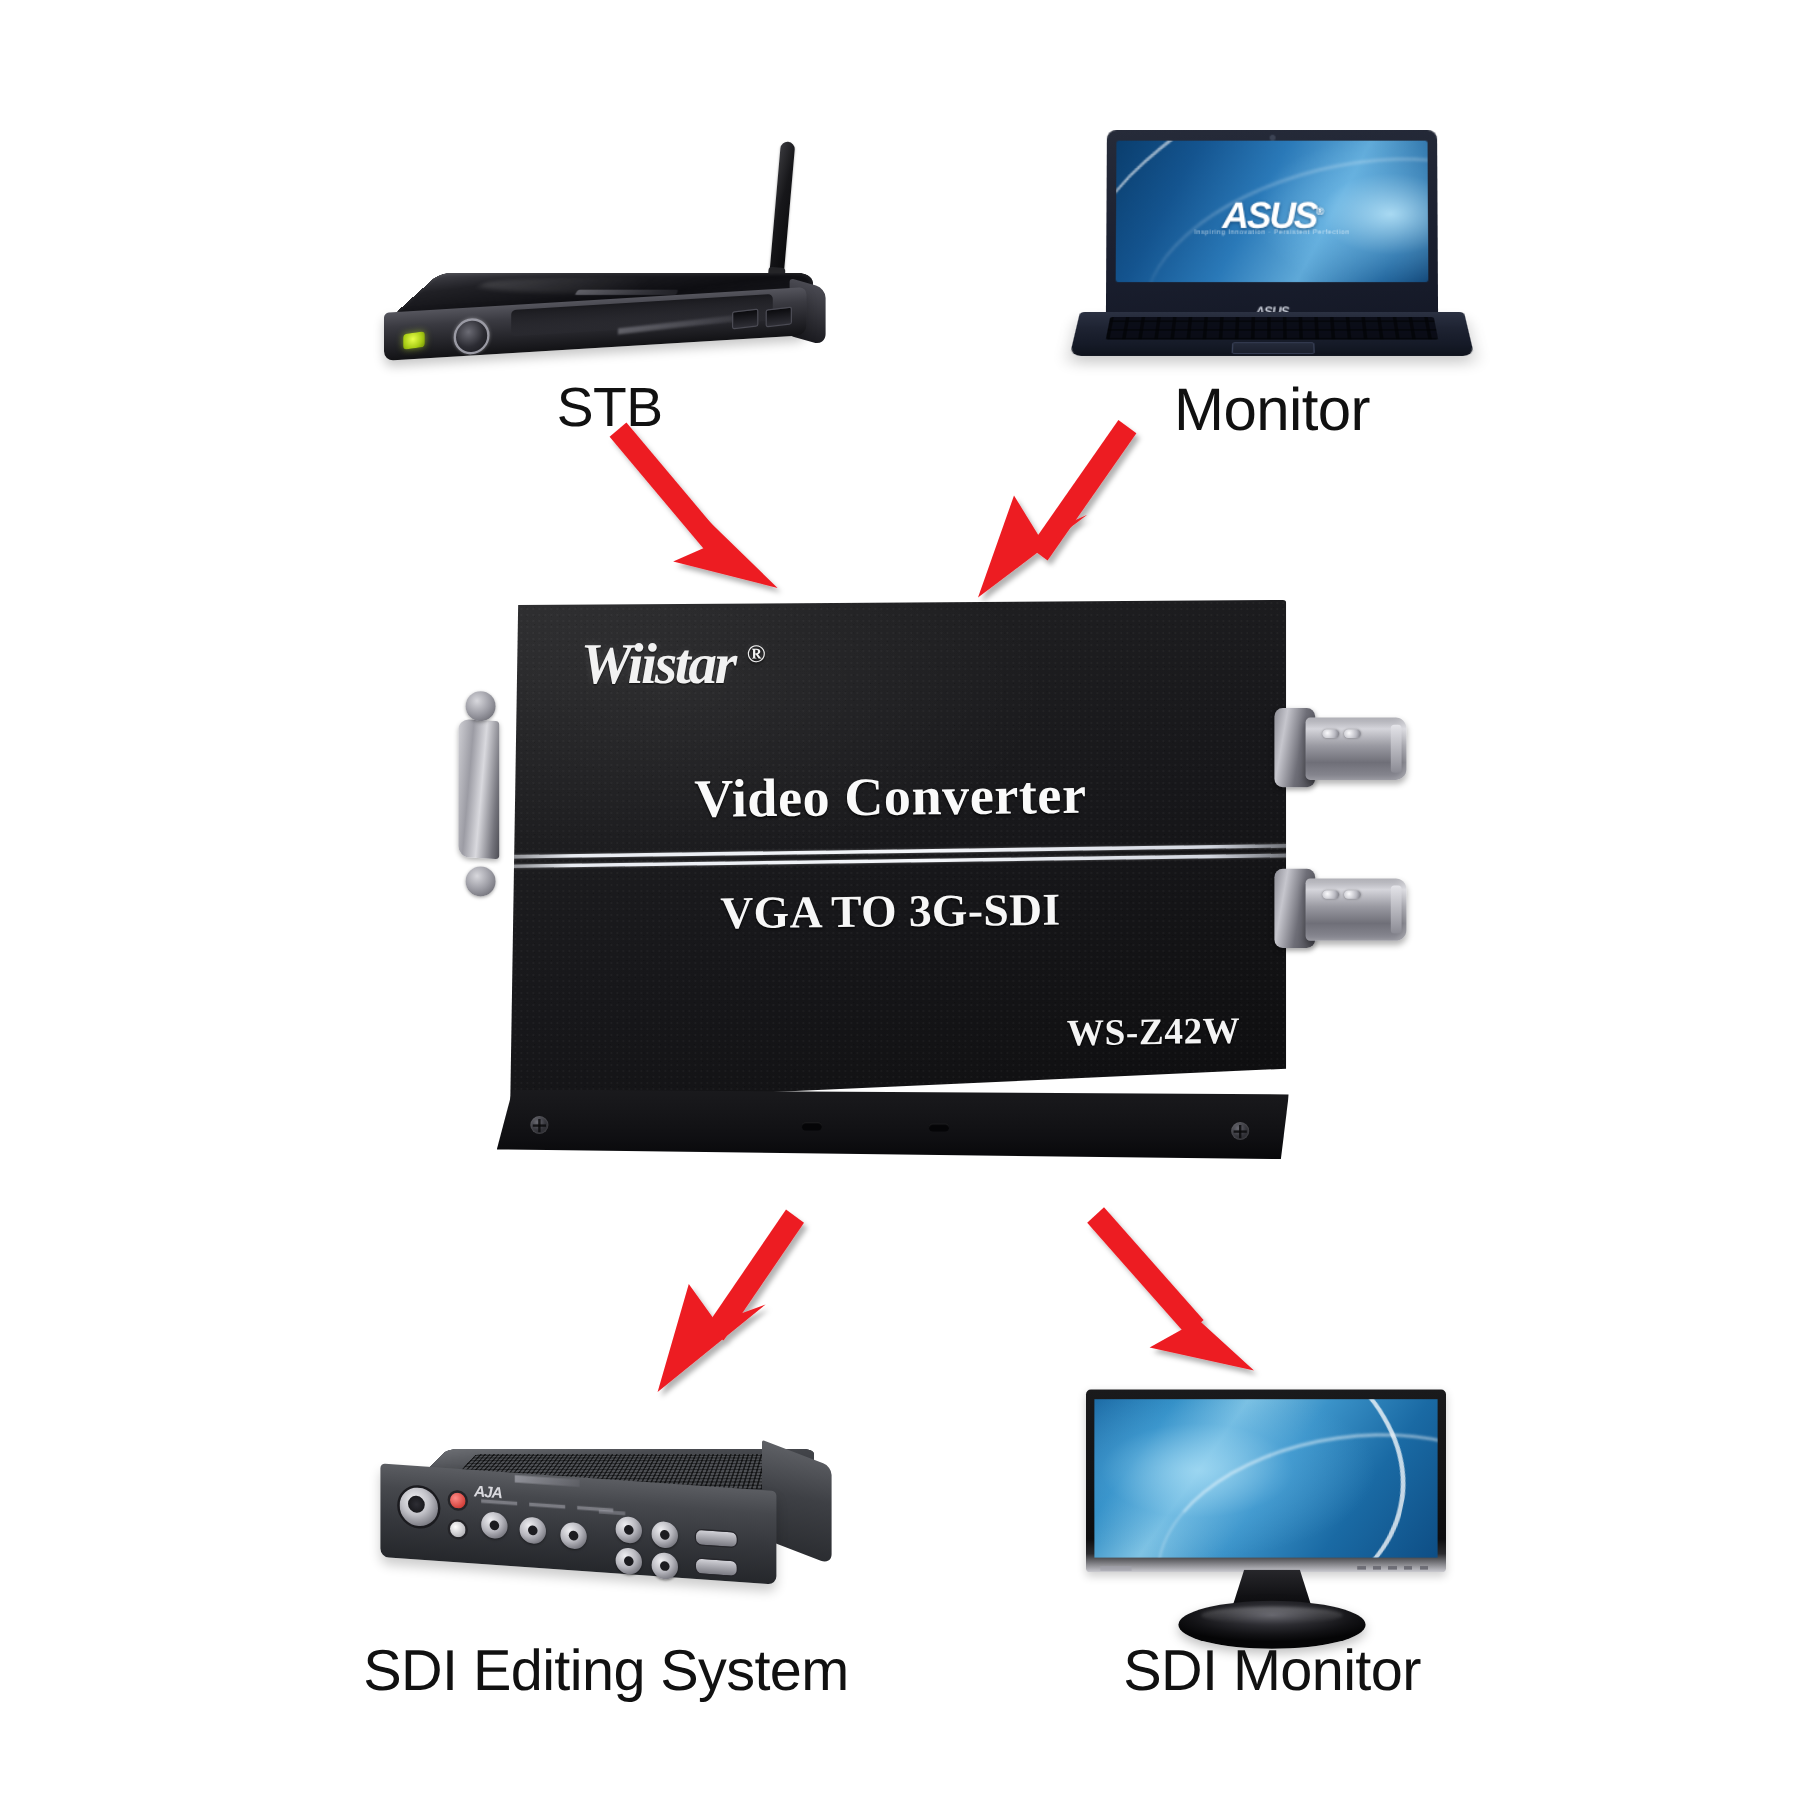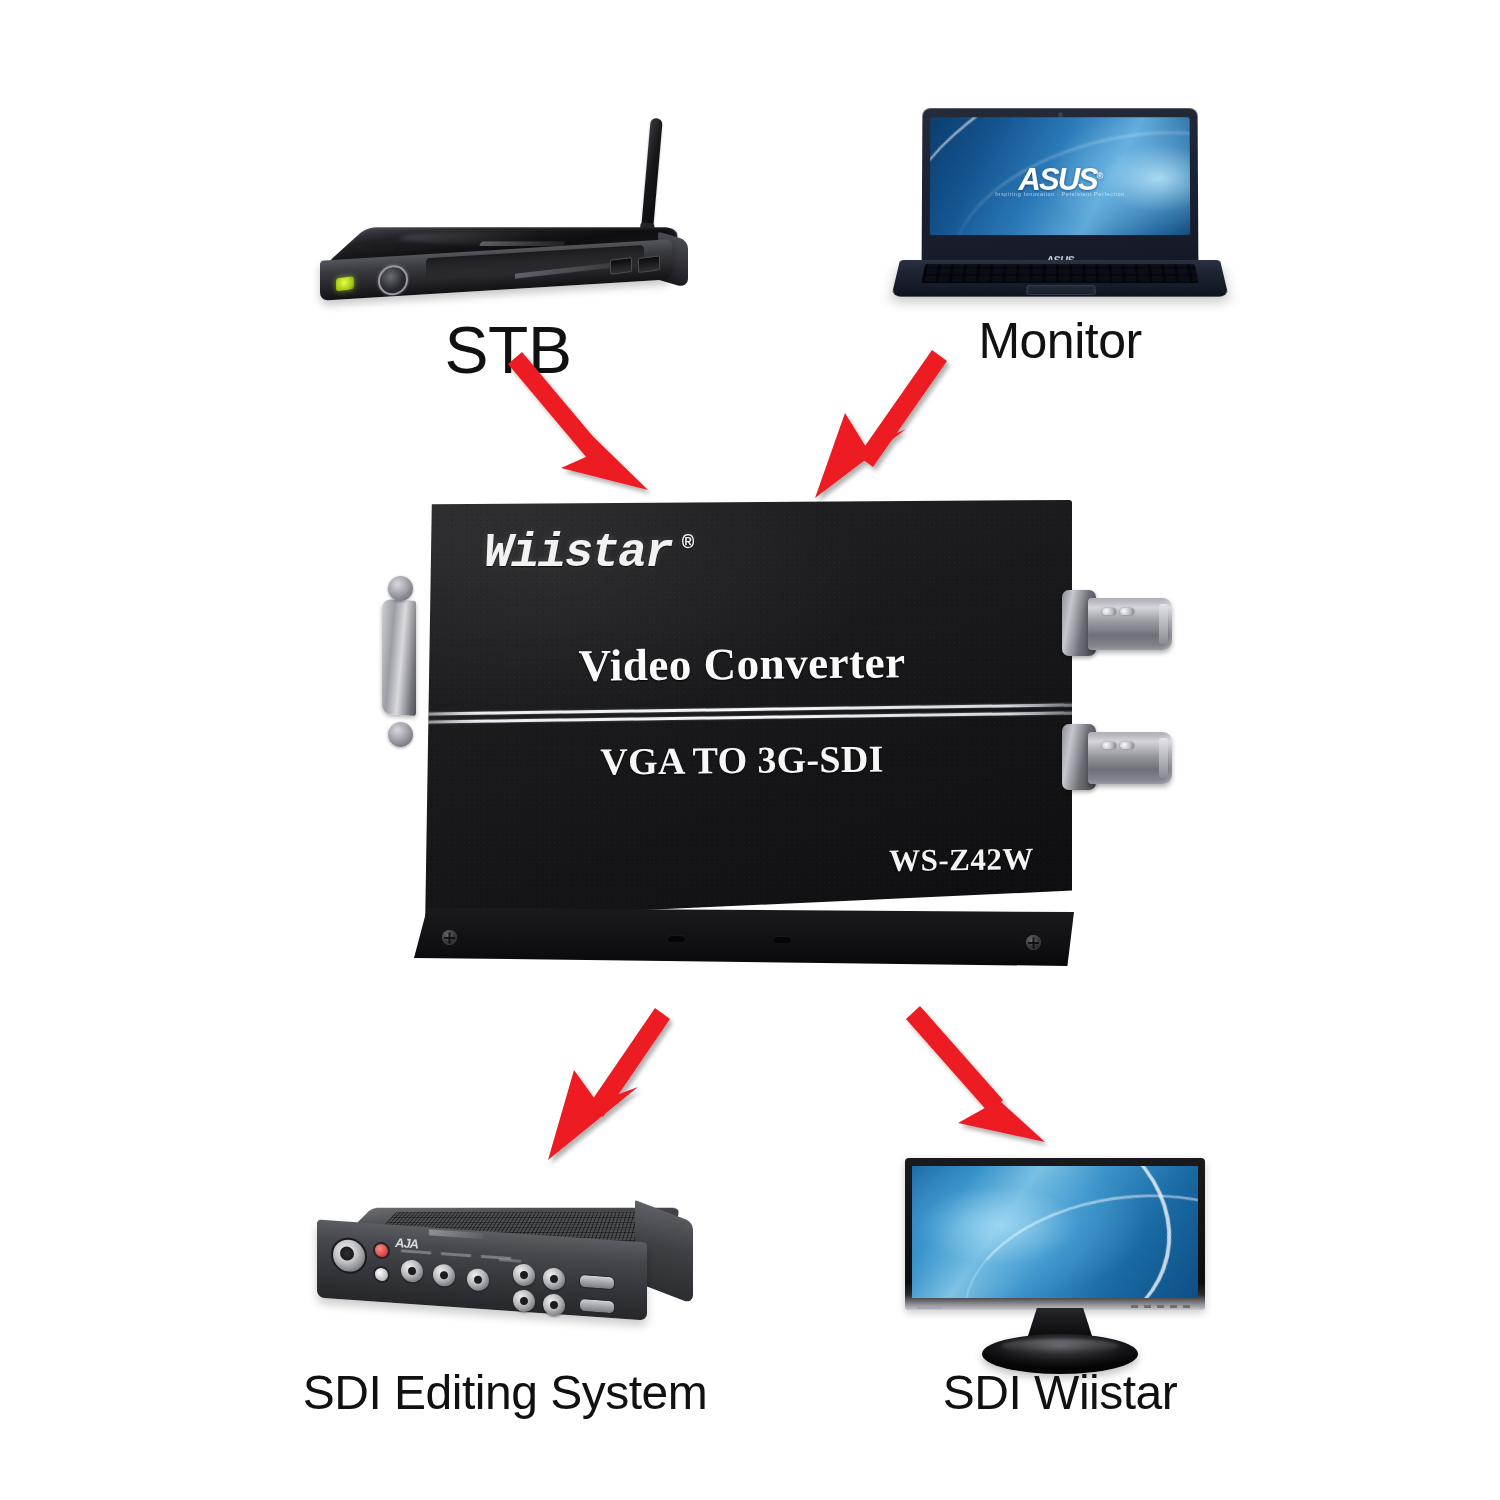--- a/index.html
+++ b/index.html
@@ -305,21 +305,21 @@
       radial-gradient(rgba(0,0,0,.22) .6px, rgba(0,0,0,0) .7px);
     background-size: 5px 5px, 7px 7px;
     background-position: 0 0, 2px 3px;
     opacity: .85;
     pointer-events: none;
   }
   .vc-logo {
     position: absolute;
     left: 72px; top: 26px;
     color: #f2f2f2;
-    font-family: Liberation Mono, monospace;
+    font-family: Liberation Serif, serif;
     font-weight: 700;
     font-style: italic;
     font-size: 48px;
     letter-spacing: -2px;
     text-shadow: 0 1px 2px rgba(0,0,0,.85), 0 0 6px rgba(255,255,255,.16);
   }
   .vc-logo .reg {
     font-size: 21px;
     font-style: normal;
     vertical-align: super;
@@ -702,21 +702,21 @@
       <div class="stb-front">
         <div class="stb-front-gloss"></div>
         <div class="stb-led"></div>
         <div class="stb-power"></div>
         <div class="stb-textrow"></div>
         <div class="stb-usb u1"></div>
         <div class="stb-usb u2"></div>
       </div>
     </div>
   </div>
-  <div class="device-label" style="left:318px; top:312px; width:380px; font-size:66px;">STB</div>
+  <div class="device-label" style="left:318px; top:312px; width:380px; font-size:46px;">STB</div>
 
   <div id="notebook-device">
     <div class="nb-lid">
       <div class="nb-cam"></div>
       <div class="nb-screen">
         <div class="nb-wave"></div>
         <div class="nb-wave2"></div>
         <div class="nb-logo">
           <span>ASUS</span><sup>®</sup>
         </div>
@@ -844,15 +844,15 @@
       <div class="mon-screen">
         <div class="mon-sweep"></div>
         <div class="mon-sweep2"></div>
       </div>
       <div class="mon-brand"></div>
       <div class="mon-btns"></div>
     </div>
     <div class="mon-neck"></div>
     <div class="mon-base"></div>
   </div>
-  <div class="device-label" style="left:880px; top:1365px; width:360px; font-size:48px;">SDI Wiistar</div>
+  <div class="device-label" style="left:880px; top:1365px; width:360px; font-size:48px;">SDI Monitor</div>
 
 </div>
 
 </body></html>

